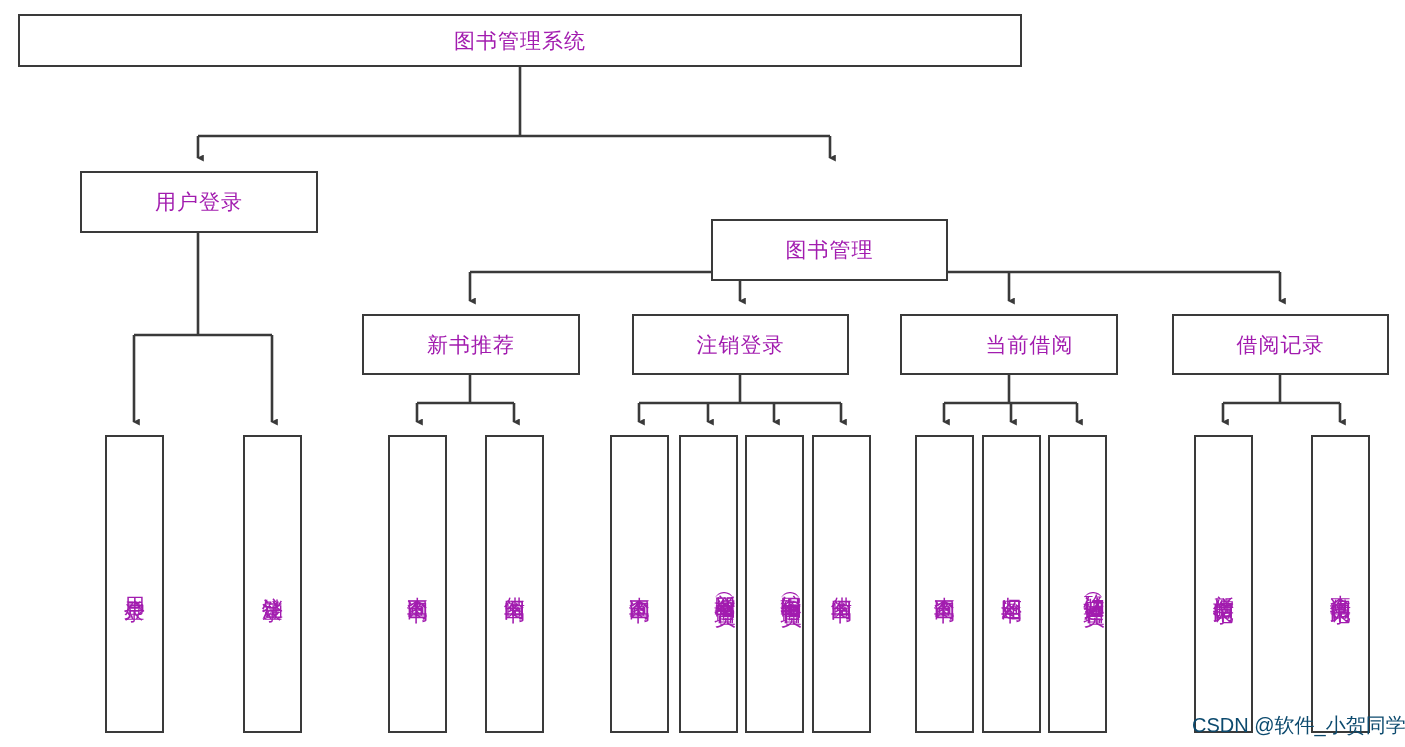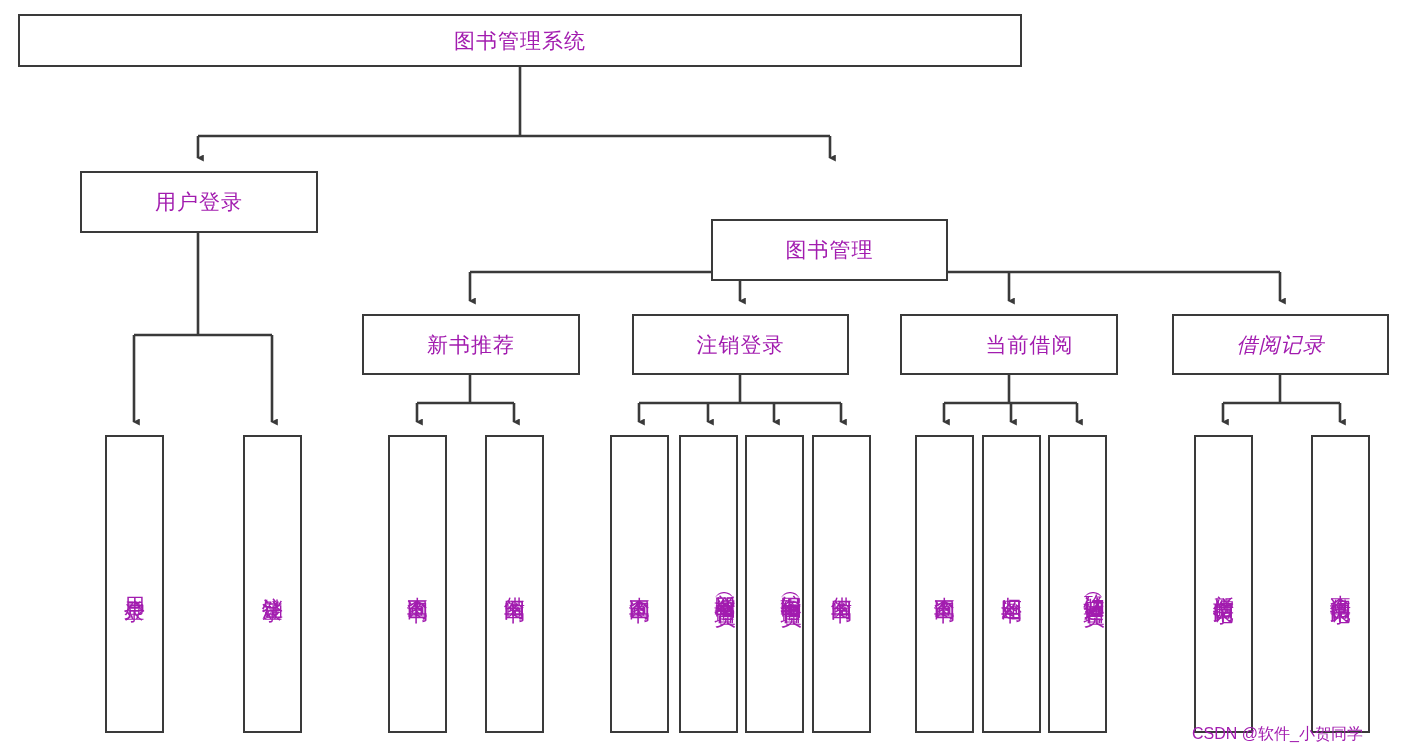--- a/index.html
+++ b/index.html
@@ -51,25 +51,24 @@
   .node.vert.toptext {
     align-items: flex-start;
     padding-top: 4px;
   }
   .node.vert.midtext {
     align-items: center;
     padding-top: 0;
   }
   .watermark {
     position: absolute;
-    color: #a21caf;
-    font-size: 16px;
+    color: #0c4a6e;
+    font-size: 20px;
     white-space: nowrap;
     pointer-events: none;
-    margin-top: 12px;
   }
 </style>
 </head>
 <body>
 
 <div id="canvas">
 
   <svg id="edges" viewBox="0 0 1405 747" xmlns="http://www.w3.org/2000/svg">
     <defs>
       <marker id="arrow" viewBox="0 0 12 12" refX="6" refY="10" markerWidth="7" markerHeight="10" orient="auto-start-reverse" markerUnits="userSpaceOnUse">
@@ -120,21 +119,21 @@
     </g>
   </svg>
 
   <div id="nodes-layer">
       <div class="node horiz" style="left: 18px; top: 14px; width: 1004px; height: 53px;">图书管理系统</div>
       <div class="node horiz" style="left: 80px; top: 171px; width: 238px; height: 62px;">用户登录</div>
       <div class="node horiz" style="left: 711px; top: 171px; width: 237px; height: 62px; margin-top: 48px;">图书管理</div>
       <div class="node horiz" style="left: 362px; top: 314px; width: 218px; height: 61px;">新书推荐</div>
       <div class="node horiz" style="left: 632px; top: 314px; width: 217px; height: 61px;">注销登录</div>
       <div class="node horiz" style="left: 900px; top: 314px; width: 218px; height: 61px; padding-left: 41px;">当前借阅</div>
-      <div class="node horiz" style="left: 1172px; top: 314px; width: 217px; height: 61px; font-style: italic;">借阅记录</div>
+      <div class="node horiz" style="left: 1172px; top: 314px; width: 217px; height: 61px;">借阅记录</div>
       <div class="node vert midtext" style="left: 105px; top: 435px; width: 59px; height: 298px;">用户登录</div>
       <div class="node vert midtext" style="left: 243px; top: 435px; width: 59px; height: 298px;">注销登录</div>
       <div class="node vert midtext" style="left: 388px; top: 435px; width: 59px; height: 298px;">查询图书</div>
       <div class="node vert midtext" style="left: 485px; top: 435px; width: 59px; height: 298px;">借阅图书</div>
       <div class="node vert midtext" style="left: 610px; top: 435px; width: 59px; height: 298px;">查询图书</div>
       <div class="node vert toptext" style="left: 679px; top: 435px; width: 59px; height: 298px;">新增图书（管理员）</div>
       <div class="node vert toptext" style="left: 745px; top: 435px; width: 59px; height: 298px;">编辑图书（管理员）</div>
       <div class="node vert midtext" style="left: 812px; top: 435px; width: 59px; height: 298px;">借阅图书</div>
       <div class="node vert midtext" style="left: 915px; top: 435px; width: 59px; height: 298px;">查询图书</div>
       <div class="node vert midtext" style="left: 982px; top: 435px; width: 59px; height: 298px;">归还图书</div>

